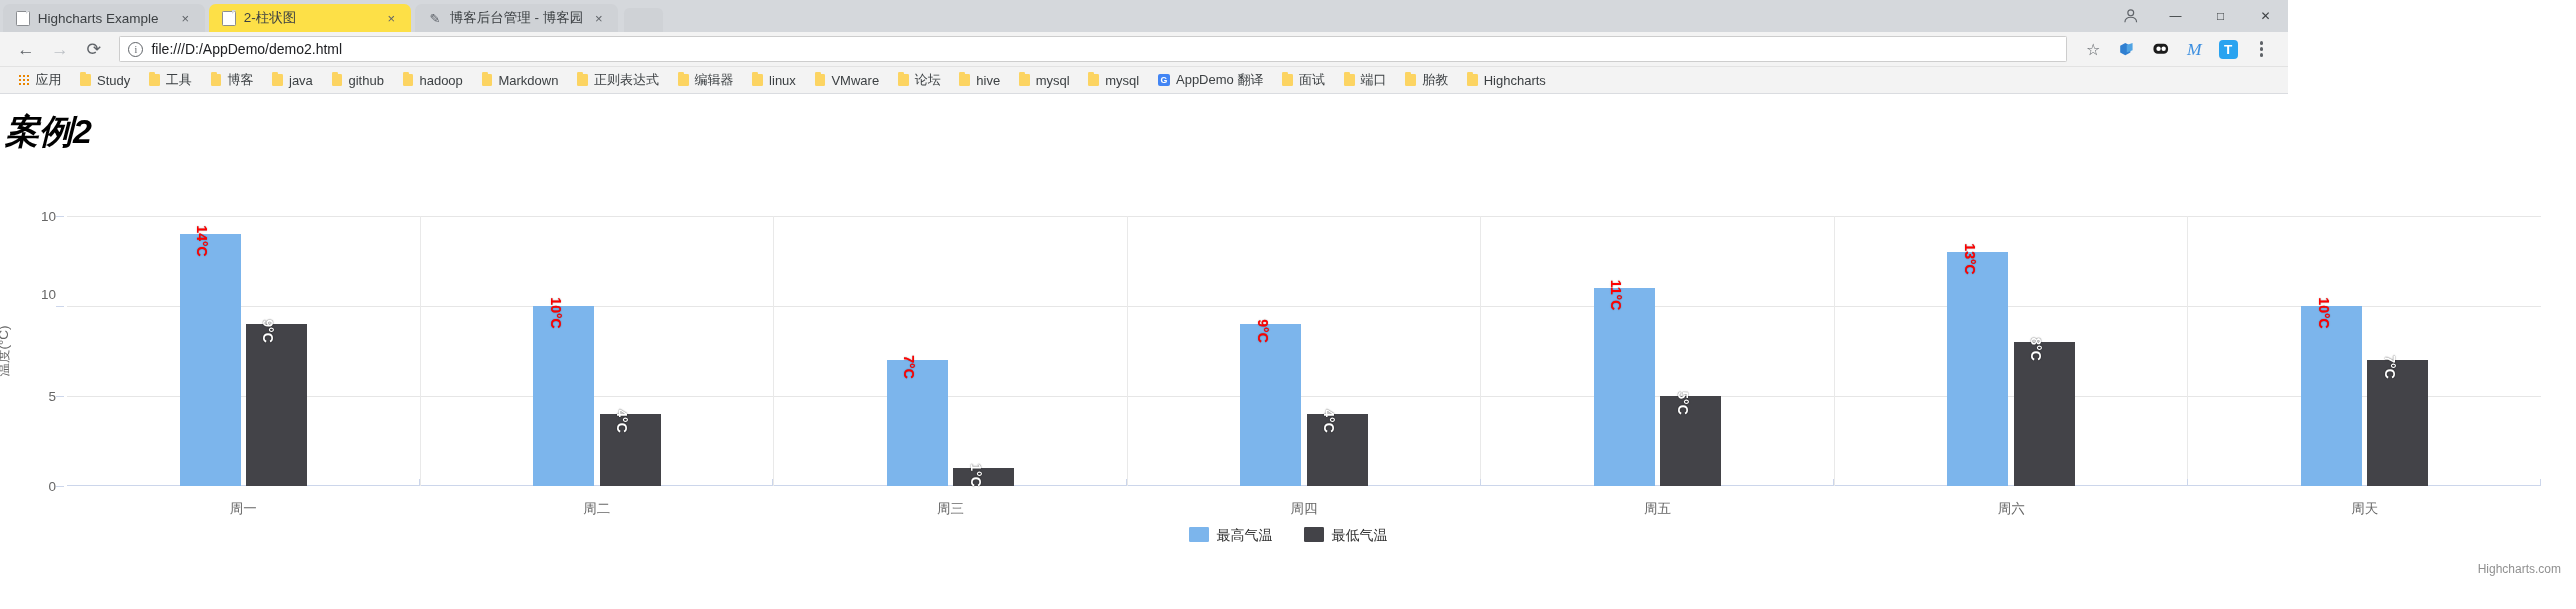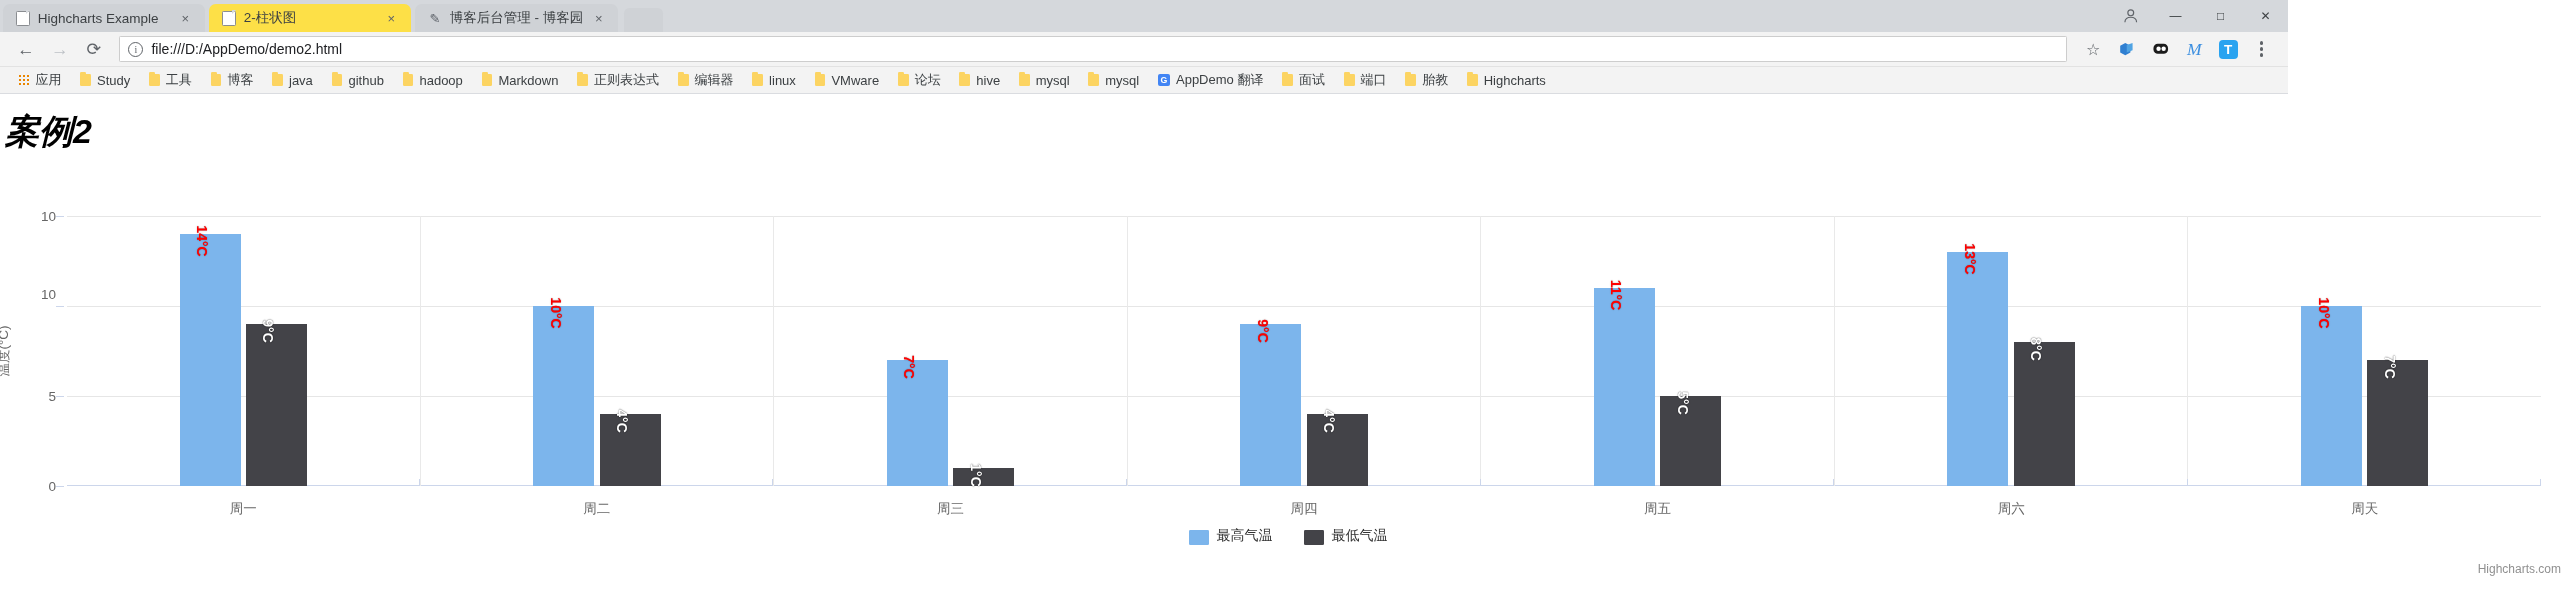--- a/index.html
+++ b/index.html
@@ -336,21 +336,21 @@
   .legend {
     position: absolute;
     left: 0; right: 0;
     top: 364px;
     display: flex;
     justify-content: center;
     gap: 31px;
     font-size: 14px;
     color: #333333;
   }
-  .legend-item { display: flex; align-items: flex-end; gap: 8px; }
+  .legend-item { display: flex; align-items: flex-start; gap: 8px; }
   .legend-swatch { width: 20px; height: 15px; border-radius: 1.3px; }
 
   .credits {
     position: absolute;
     right: 15px;
     bottom: 5.4px;
     font-size: 12px;
     color: #909090;
   }
 </style>

